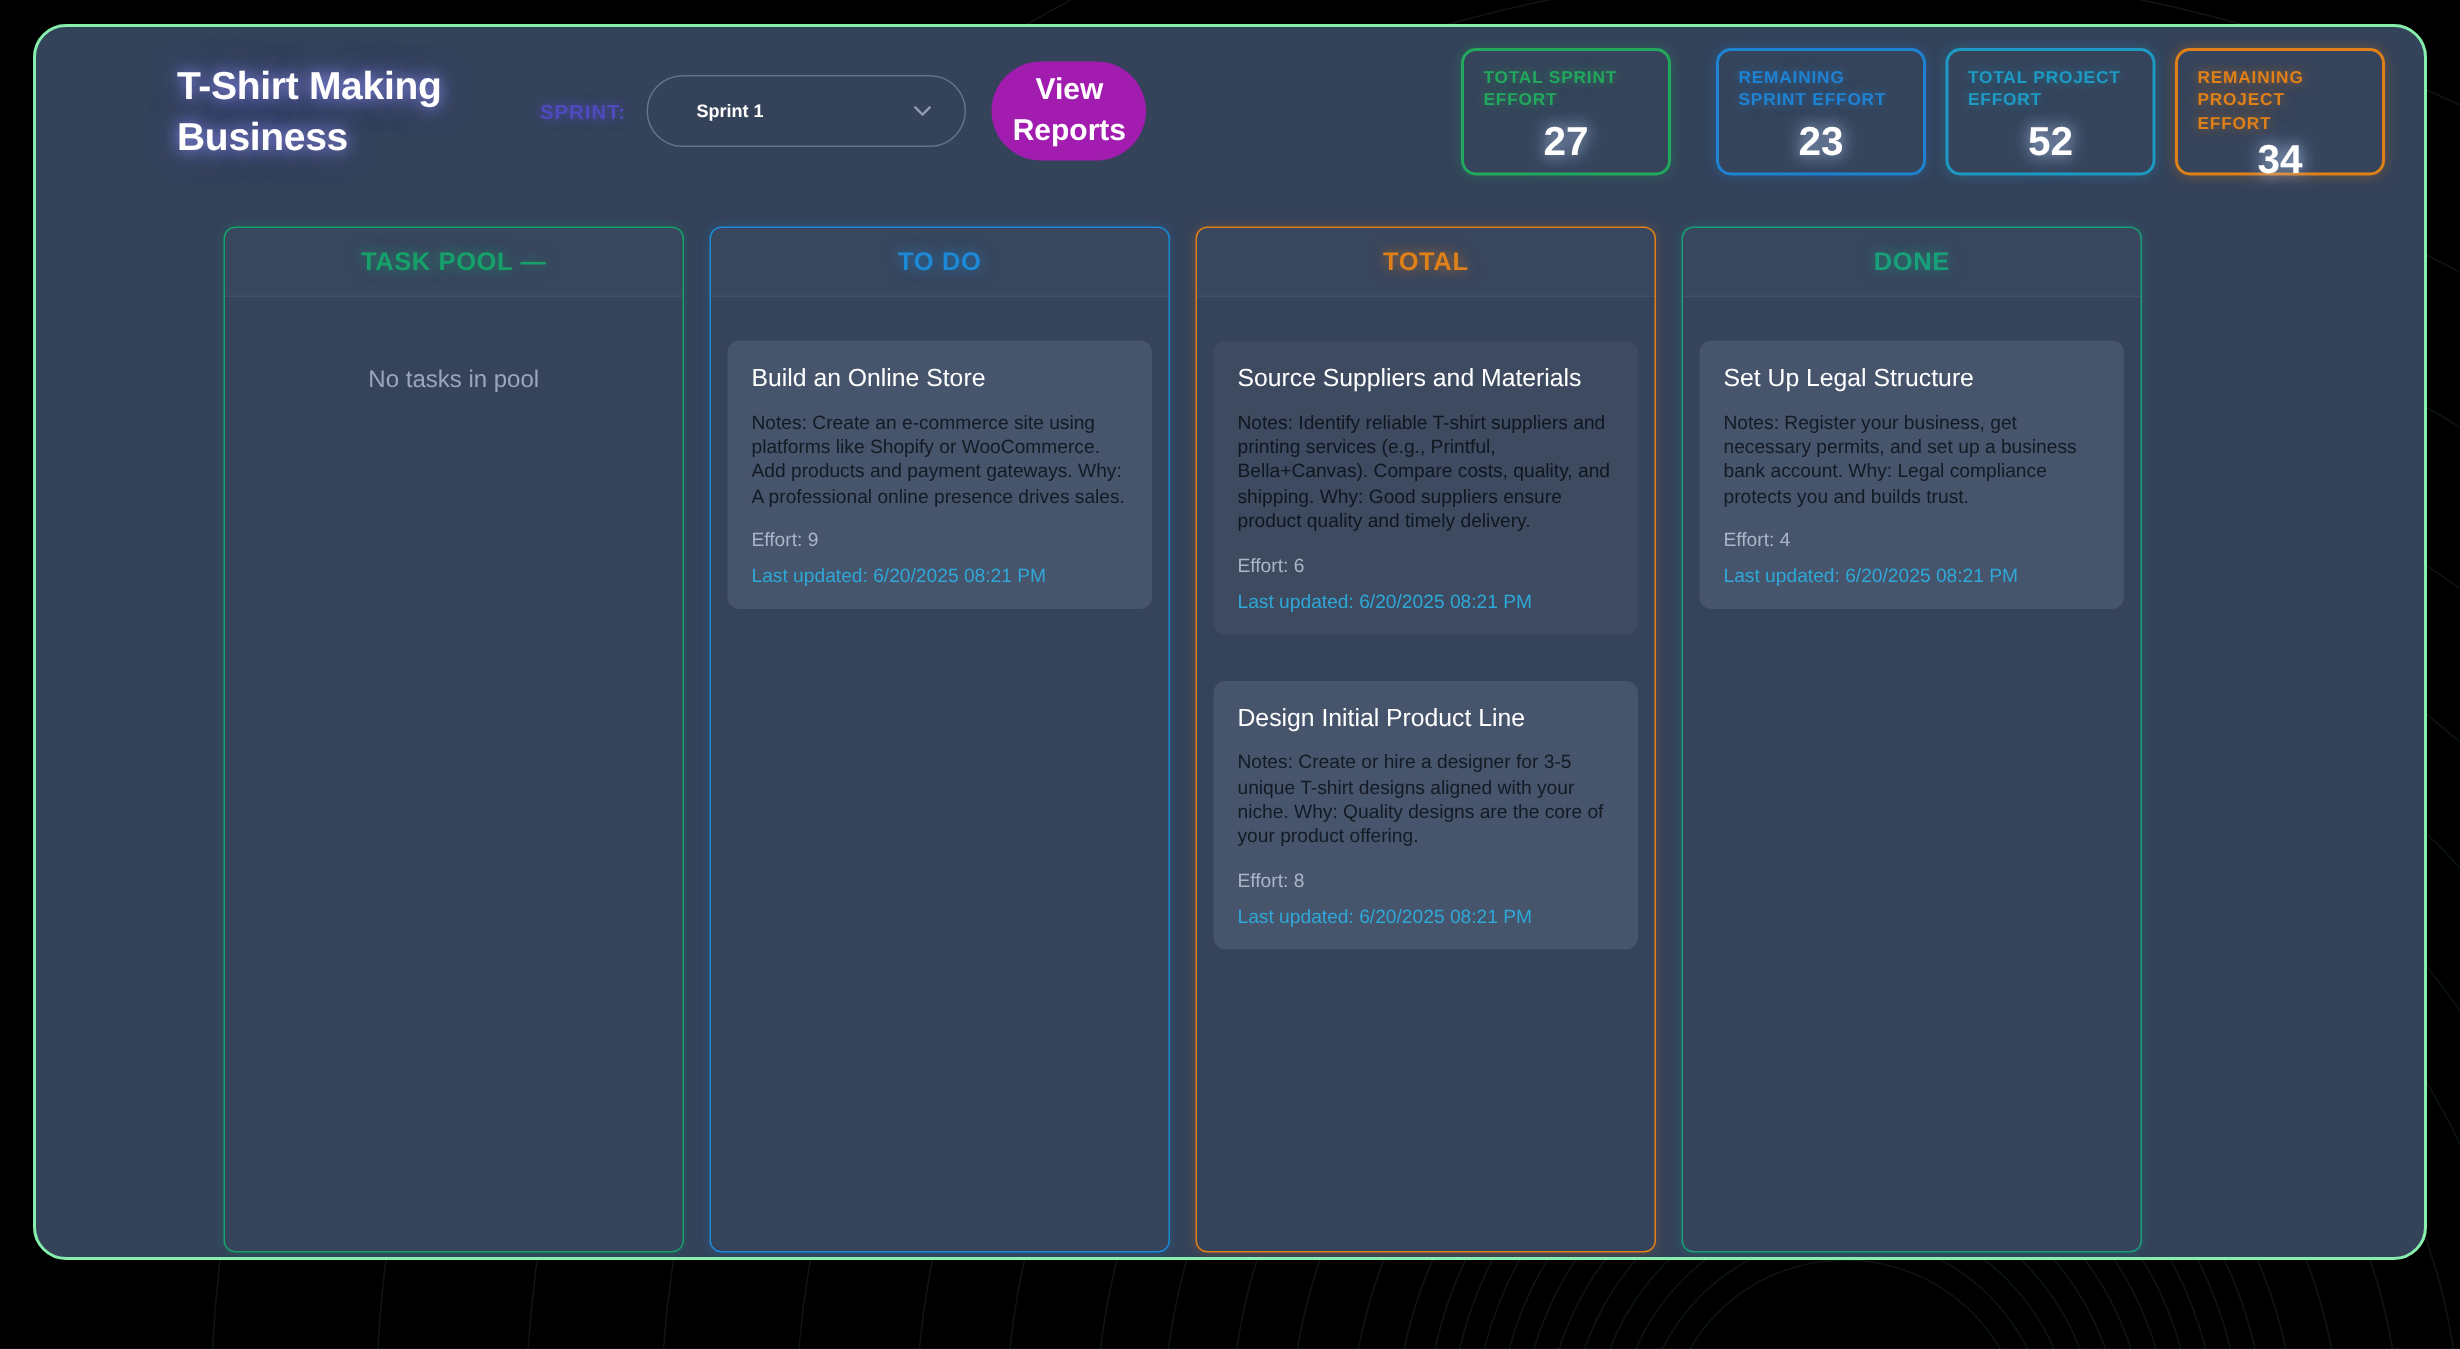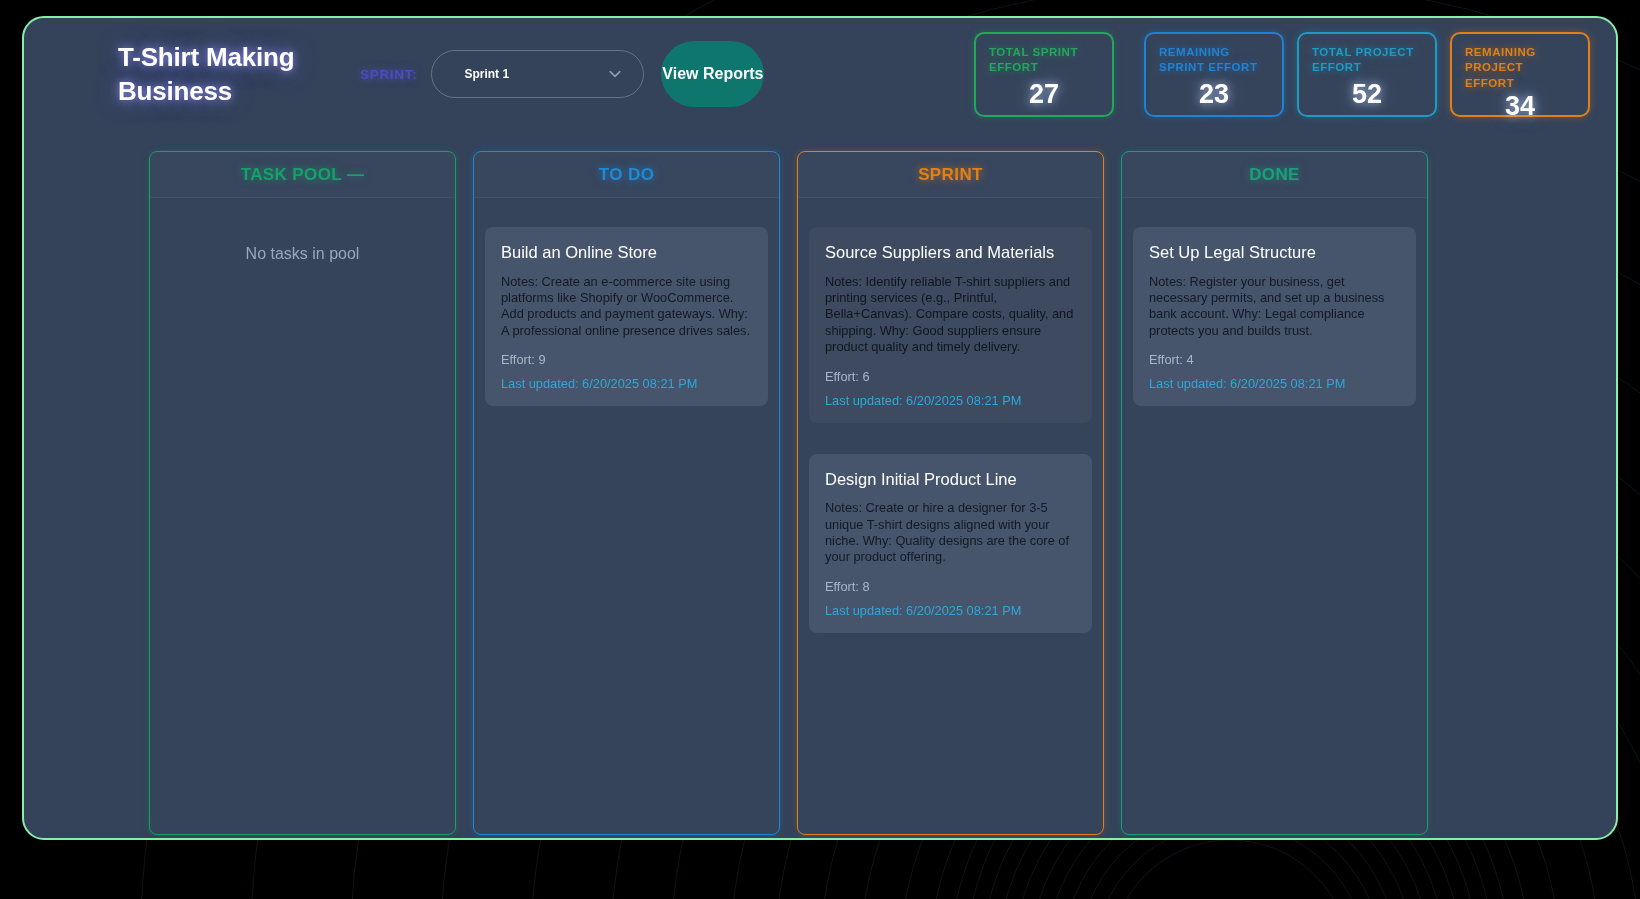--- a/index.html
+++ b/index.html
@@ -91,24 +91,24 @@
     color: #ffffff;
   }
   .chev { width: 16px; height: 16px; flex: none; opacity: 0.65; }
 
   .view-reports-btn {
     margin-left: 17px;
     width: 103px;
     height: 66px;
     border: none;
     border-radius: 33px;
-    background: #0f766e;
+    background: #a21caf;
     color: #ffffff;
     font-family: "Liberation Sans", sans-serif;
-    font-size: 16px;
+    font-size: 20px;
     font-weight: bold;
     line-height: 1.35;
     cursor: pointer;
     flex: none;
     display: flex;
     align-items: center;
     justify-content: center;
   }
 
   .stats-row {
@@ -320,21 +320,21 @@
           <div class="task-card">
             <div class="task-title">Build an Online Store</div>
             <div class="task-notes">Notes: Create an e-commerce site using platforms like Shopify or WooCommerce. Add products and payment gateways. Why: A professional online presence drives sales.</div>
             <div class="task-effort">Effort: 9</div>
             <div class="task-updated">Last updated: 6/20/2025 08:21 PM</div>
           </div>
         </div>
       </div>
       <div class="column" style="border-color: rgb(224, 128, 24); box-shadow: rgba(224, 128, 24, 0.25) 0px 0px 7px;">
         <div class="column-header">
-          <div class="column-title" style="color: rgb(224, 128, 24); text-shadow: rgba(224, 128, 24, 0.733) 0px 0px 9px;">SPRINT</div>
+          <div class="column-title" style="color: rgb(224, 128, 24); text-shadow: rgba(224, 128, 24, 0.733) 0px 0px 9px;">TOTAL</div>
         </div>
         <div class="column-body">
           <div class="task-card dim">
             <div class="task-title">Source Suppliers and Materials</div>
             <div class="task-notes">Notes: Identify reliable T-shirt suppliers and printing services (e.g., Printful, Bella+Canvas). Compare costs, quality, and shipping. Why: Good suppliers ensure product quality and timely delivery.</div>
             <div class="task-effort">Effort: 6</div>
             <div class="task-updated">Last updated: 6/20/2025 08:21 PM</div>
           </div>
           <div class="task-card">
             <div class="task-title">Design Initial Product Line</div>

